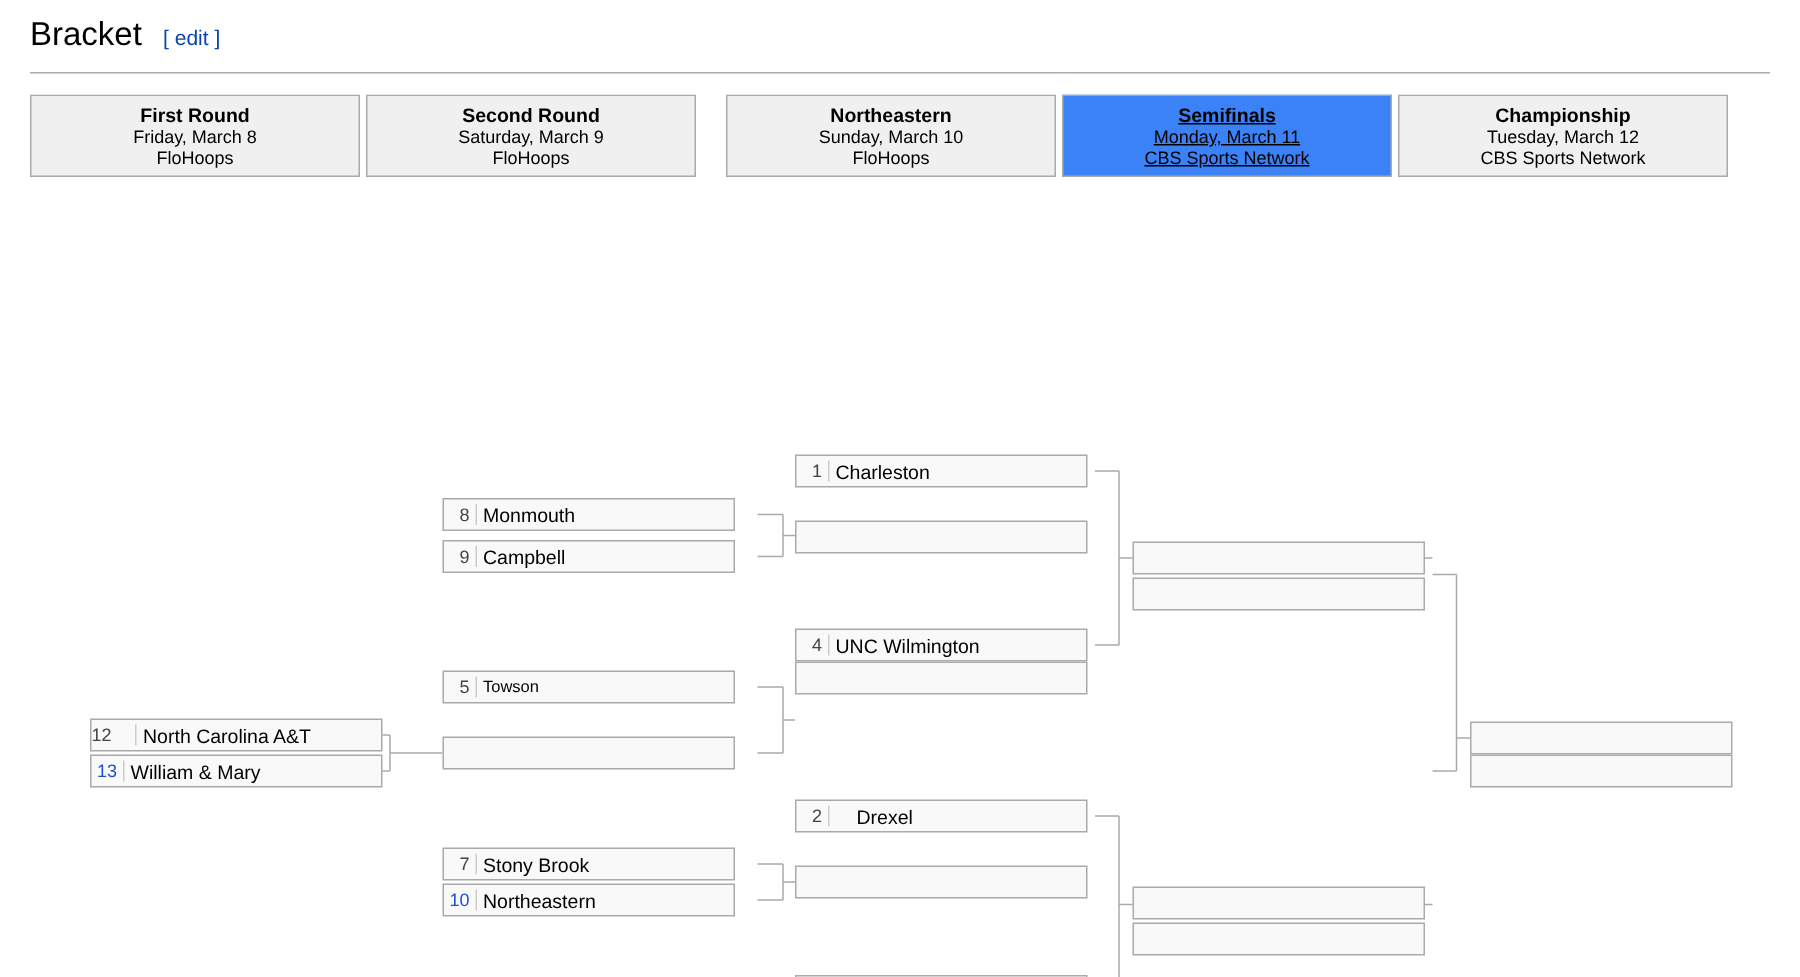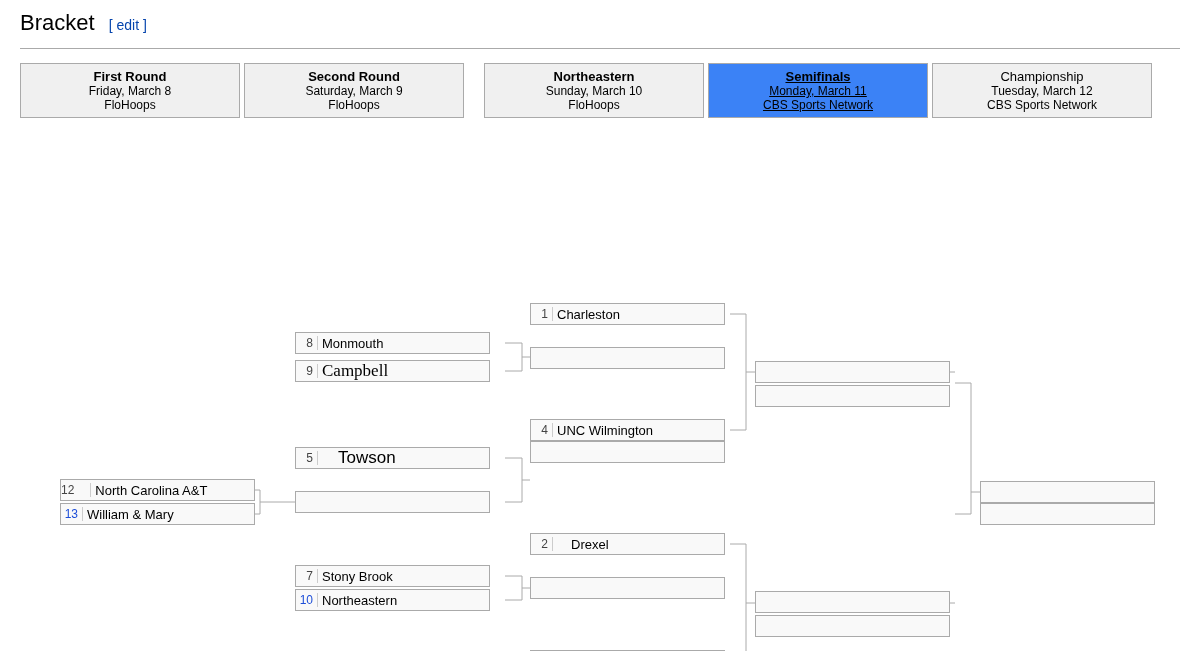--- a/index.html
+++ b/index.html
@@ -40,21 +40,21 @@
       <div style="font-size:12px;">FloHoops</div>
     </div>
 
     <div style="width:220px; border:1px solid #aaa; background:#3b82f6; text-align:center; padding:5px 4px; margin-right:4px;text-decoration:underline;">
       <div style="font-weight:bold;">Semifinals</div>
       <div style="font-size:12px;">Monday, March 11</div>
       <div style="font-size:12px;">CBS Sports Network</div>
     </div>
 
     <div style="width:220px; border:1px solid #aaa; background:#f0f0f0; text-align:center; padding:5px 4px;">
-      <div style="font-weight:normal;">Championship</div>
+      <div style="font-weight:bold;">Championship</div>
       <div style="font-size:12px;">Tuesday, March 12</div>
       <div style="font-size:12px;">CBS Sports Network</div>
     </div>
   </div>
 
   <div style="position:relative; width:1140px; height:600px;">
 
     <svg style="position:absolute;top:0;left:0;width:100%;height:100%;overflow:visible;" xmlns="http://www.w3.org/2000/svg">
 
       <line x1="220" y1="368" x2="240" y2="368" stroke="#aaa" stroke-width="1"></line>
@@ -113,26 +113,26 @@
       <span style="padding-left:4px;font-size:13px;">William &amp; Mary</span>
     </div>
 
     <div style="position:absolute; left:275px; top:210px; display:flex; align-items:center; border:1px solid #aaa; background:#f9f9f9; height:22px; width:195px;">
       <span style="min-width:22px;text-align:right;padding-right:4px;font-size:12px;color:#444;border-right:1px solid #ccc;">8</span>
       <span style="padding-left:4px;font-size:13px;">Monmouth</span>
     </div>
 
     <div style="position:absolute; left:275px; top:238px; display:flex; align-items:center; border:1px solid #aaa; background:#f9f9f9; height:22px; width:195px;">
       <span style="min-width:22px;text-align:right;padding-right:4px;font-size:12px;color:#444;border-right:1px solid #ccc;">9</span>
-      <span style="padding-left:4px;font-size:17px;font-family:Liberation Serif, serif;">Campbell</span>
+      <span style="padding-left:4px;font-size:13px;">Campbell</span>
     </div>
 
     <div style="position:absolute; left:275px; top:325px; display:flex; align-items:center; border:1px solid #aaa; background:#f9f9f9; height:22px; width:195px;">
       <span style="min-width:22px;text-align:right;padding-right:4px;font-size:12px;color:#444;border-right:1px solid #ccc;">5</span>
-      <span style="padding-left:4px;font-size:17px;margin-left:16px;">Towson</span>
+      <span style="padding-left:4px;font-size:11px;">Towson</span>
     </div>
 
     <div style="position:absolute; left:275px; top:369px; border:1px solid #aaa; background:#f9f9f9; height:22px; width:195px;"></div>
 
     <div style="position:absolute; left:275px; top:443px; display:flex; align-items:center; border:1px solid #aaa; background:#f9f9f9; height:22px; width:195px;">
       <span style="min-width:22px;text-align:right;padding-right:4px;font-size:12px;color:#444;border-right:1px solid #ccc;">7</span>
       <span style="padding-left:4px;font-size:13px;">Stony Brook</span>
     </div>
 
     <div style="position:absolute; left:275px; top:467px; display:flex; align-items:center; border:1px solid #aaa; background:#f9f9f9; height:22px; width:195px;">

